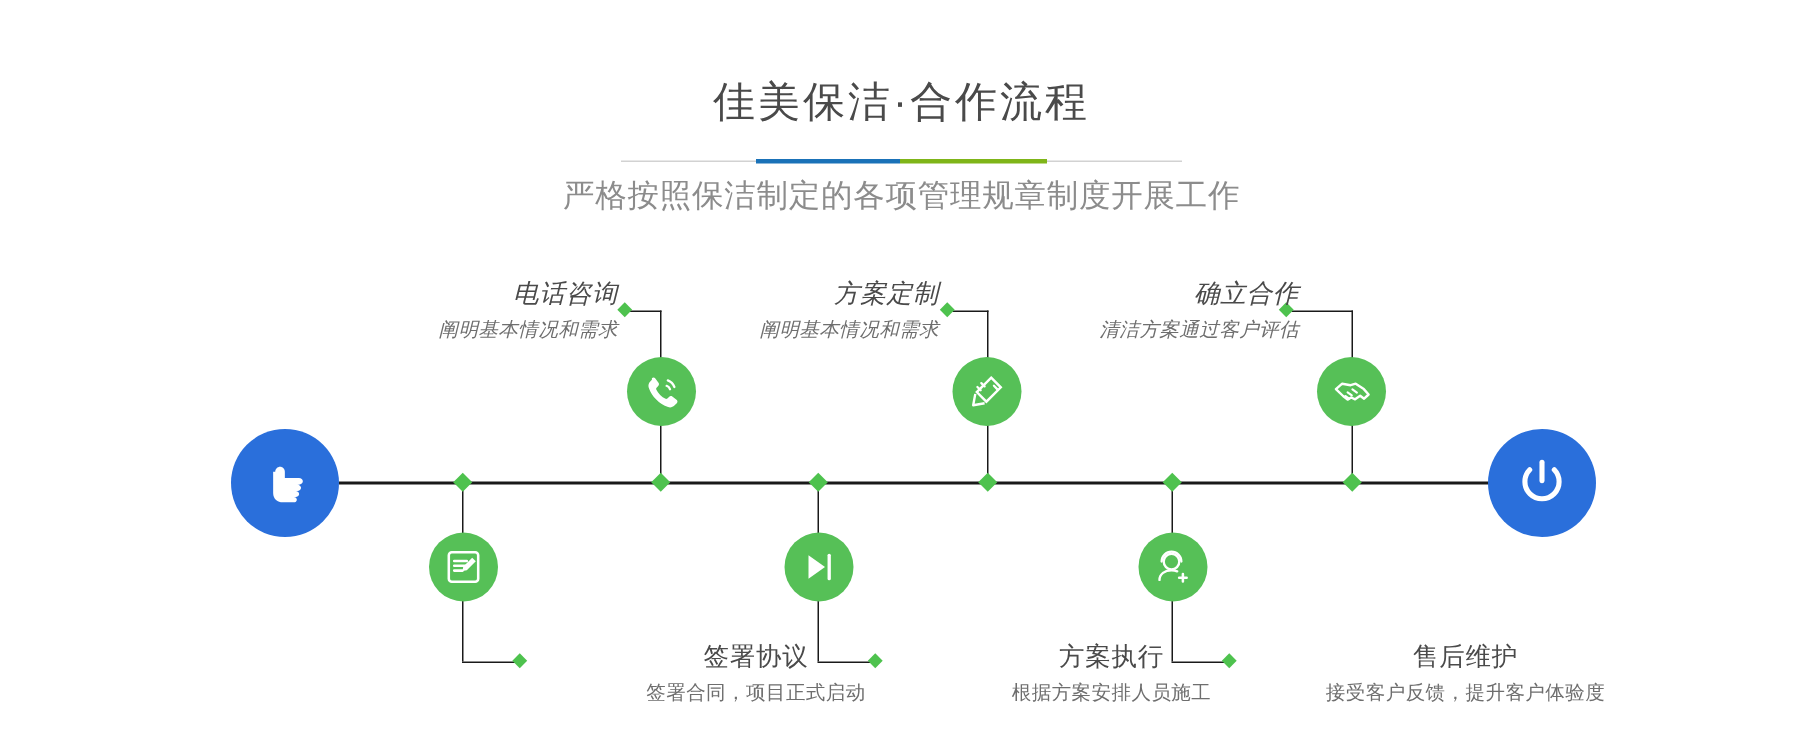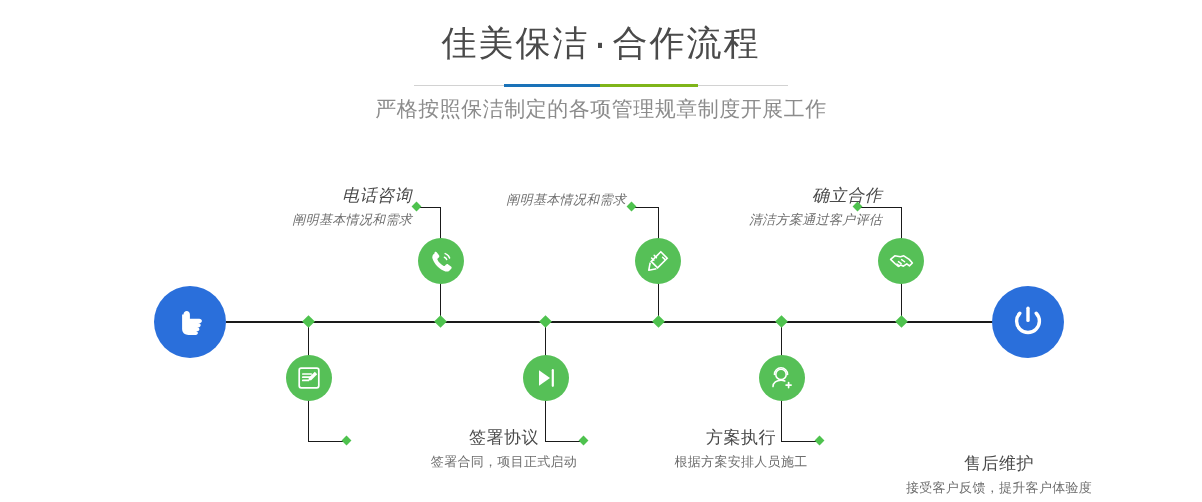--- a/index.html
+++ b/index.html
@@ -7,22 +7,22 @@
   body {
     width:1202px; height:502px;
     font-family:"Liberation Sans","DejaVu Sans",sans-serif;
     position:relative; overflow:hidden;
     -webkit-font-smoothing:antialiased;
   }
 
   
   #header { position:absolute; left:0; top:0; width:1202px; text-align:center; }
   #page-title {
-    font-size:35px; line-height:40px; color:#4a4a4a; letter-spacing:2px;
-    font-weight:400; margin-top:26px;font-family:Liberation Mono, monospace;
+    font-size:28px; line-height:40px; color:#4a4a4a; letter-spacing:2px;
+    font-weight:400; margin-top:48px;
   }
   #divider { position:relative; width:374px; height:3px; margin:18px auto 0; }
   #divider .rule {
     position:absolute; left:0; top:1px; width:374px; height:1px; background:#d2d2d2;
   }
   #divider .seg-blue {
     position:absolute; left:90px; top:0; width:96px; height:3px; background:#1a72b8;
   }
   #divider .seg-green {
     position:absolute; left:186px; top:0; width:98px; height:3px; background:#7fb519;
@@ -156,20 +156,21 @@
   <div class="step-icon" style="left:635px; top:238px;">
     <span>
       <svg width="26" height="26" viewBox="0 0 26 26" fill="none">
         <path d="M15.8 3.8l6.4 6.4-9.6 9.6-6.4-6.4 9.6-9.6z" stroke="#ffffff" stroke-width="1.6"></path>
         <path d="M5.2 14.6l-1.4 7.6 7.6-1.4" stroke="#ffffff" stroke-width="1.6" stroke-linejoin="round"></path>
         <path d="M9.2 7.4l2.2 2.2M6.6 10l2.2 2.2M17.6 9.2l2.2 2.2" stroke="#ffffff" stroke-width="1.5" stroke-linecap="round"></path>
       </svg>
     </span>
   </div>
   <div class="label-block top" style="left:368px; top:186px; width:258px;">
+    <div class="title">方案定制</div>
     <div class="desc">阐明基本情况和需求</div>
   </div>
 
   <div class="vline" style="left:545px; top:321px; height:120px;"></div>
   <div class="hline" style="left:545px; top:441px; width:38px;"></div>
   <div class="diamond small" style="left:580px; top:437px;"></div>
   <div class="diamond" style="left:541px; top:317px;"></div>
   <div class="step-icon" style="left:523px; top:355px;">
     <span>
       <svg width="26" height="26" viewBox="0 0 26 26" fill="none">
@@ -188,37 +189,37 @@
   <div class="diamond small" style="left:854px; top:203px;"></div>
   <div class="diamond" style="left:897px; top:317px;"></div>
   <div class="step-icon" style="left:878px; top:238px;">
     <span>
       <svg width="27" height="27" viewBox="0 0 27 27" fill="none">
         <path d="M2.6 11.4l4.2-3.6 5.6 1 3.4-1 5.4 3.6 3.2 3.6-3 2.8-2.6-2-3.4 2.4-2.6-1.2-2.4 1.4L7.4 16l-4.8-4.6z" stroke="#ffffff" stroke-width="1.6" stroke-linejoin="round"></path>
         <path d="M10.4 13.6l2.8 2M9 16l2.4 1.8M13.6 11.6l3 2.2" stroke="#ffffff" stroke-width="1.4" stroke-linecap="round"></path>
       </svg>
     </span>
   </div>
-  <div class="label-block top" style="left:636px; top:186px; width:246px;">
+  <div class="label-block top" style="left:620px; top:186px; width:246px;">
     <div class="title">确立合作</div>
     <div class="desc">清洁方案通过客户评估</div>
   </div>
 
   <div class="vline" style="left:781px; top:321px; height:120px;"></div>
   <div class="hline" style="left:781px; top:441px; width:38px;"></div>
   <div class="diamond small" style="left:816px; top:437px;"></div>
   <div class="diamond" style="left:777px; top:317px;"></div>
   <div class="step-icon" style="left:759px; top:355px;">
     <span>
       <svg width="26" height="26" viewBox="0 0 26 26" fill="none">
         <circle cx="12" cy="9.4" r="5.2" stroke="#ffffff" stroke-width="1.6"></circle>
         <path d="M4 21.6c0-4 3.6-6.4 8-6.4 1.4 0 2.7.25 3.8.7" stroke="#ffffff" stroke-width="1.6" stroke-linecap="round"></path>
         <path d="M5.4 9.4a6.6 6.6 0 0 1 13.2 0" stroke="#ffffff" stroke-width="1.5" stroke-linecap="round"></path>
         <path d="M19.6 17.6v5M17.1 20.1h5" stroke="#ffffff" stroke-width="1.7" stroke-linecap="round"></path>
       </svg>
     </span>
   </div>
-  <div class="label-block bot" style="left:849px; top:428px; width:300px;margin-top:26px;">
+  <div class="label-block bot" style="left:827px; top:428px; width:300px;">
     <div class="title">售后维护</div>
     <div class="desc">接受客户反馈，提升客户体验度</div>
   </div>
 
 </div>
 
 </body></html>

